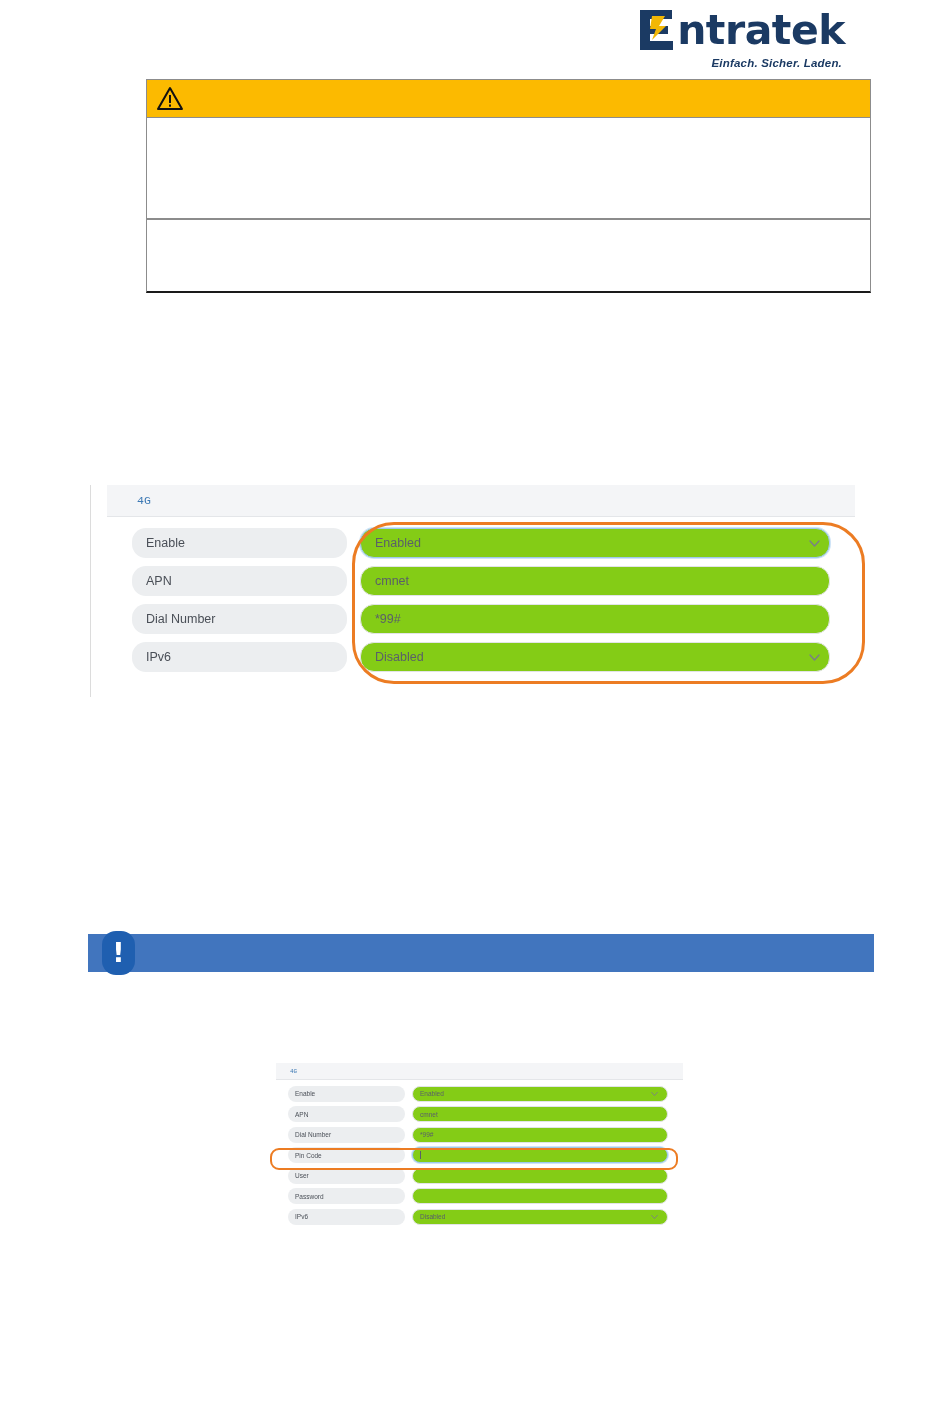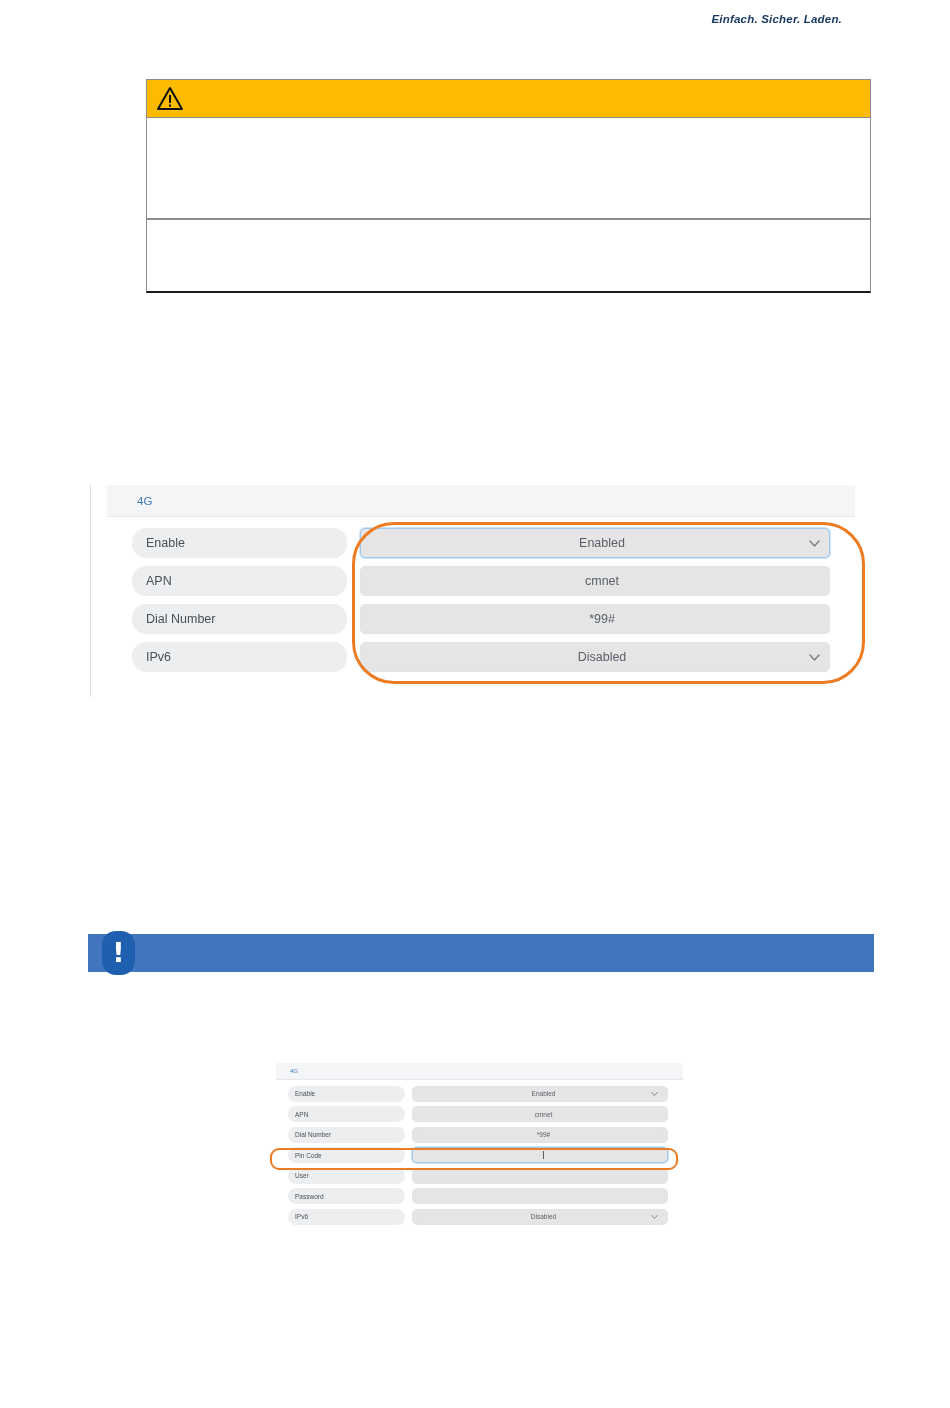--- a/index.html
+++ b/index.html
@@ -91,43 +91,42 @@
     background: #dcdcdc;
   }
   .panel-header {
     background: #f4f5f7;
     border-bottom: 1px solid #e4e6e9;
     display: flex;
     align-items: center;
   }
   .panel-title {
     color: #3e7ab5;
-    font-family: Liberation Sans, sans-serif;
+    font-family: Liberation Mono, monospace;
   }
   .panel-body { }
   .form-row {
     display: flex;
     align-items: center;
   }
   .form-label {
     background: #eceef0;
     border-radius: 14px;
     color: #4a4f57;
     display: flex;
     align-items: center;
   }
   .form-field {
     position: relative;
-    background: #e5e5e5;
+    background: #84cc16;
     border: 1px solid #e2e4e7;
-    border-radius: 5px;
+    border-radius: 14px;
     color: #5a6069;
     display: flex;
     align-items: center;
-    justify-content: center;
   }
   .form-field.focused {
     border: 1px solid #9ec9ee;
     box-shadow: 0 0 0 1px #cfe4f7;
   }
   .chevron {
     position: absolute;
     right: 9px; top: 50%;
     transform: translateY(-50%);
   }
@@ -205,20 +204,29 @@
   .notice-text {
     margin-left: 62px;
     color: #ffffff;
     font-size: 13px;
   }
 </style>
 </head>
 <body>
 
 <div class="logo-block">
+  <div class="logo-wordmark">
+    <span class="logo-e">
+      <svg class="warn-tri" width="38" height="42" viewBox="0 0 38 42">
+        <path d="M2 1 H34 V10 H12 V17 H30 V25 H12 V32 H35 V41 H2 Z" fill="#1b3a63"></path>
+        <path d="M14 7 L27 7 L21 17 L28 17 L14 31 L18 20 L12 20 Z" fill="#f2b705"></path>
+      </svg>
+    </span>
+    <span class="logo-text">ntratek</span>
+  </div>
   <div class="logo-tagline">Einfach. Sicher. Laden.</div>
 </div>
 
 <div class="warning-table">
   <div class="warning-head">
     <span>
       <svg class="warn-tri" width="28" height="26" viewBox="0 0 28 26">
         <path d="M14 2 L26 23 L2 23 Z" fill="none" stroke="#111" stroke-width="2" stroke-linejoin="round"></path>
         <rect x="13" y="9" width="2" height="8" fill="#111"></rect>
         <rect x="13" y="18.5" width="2" height="2.2" fill="#111"></rect>

